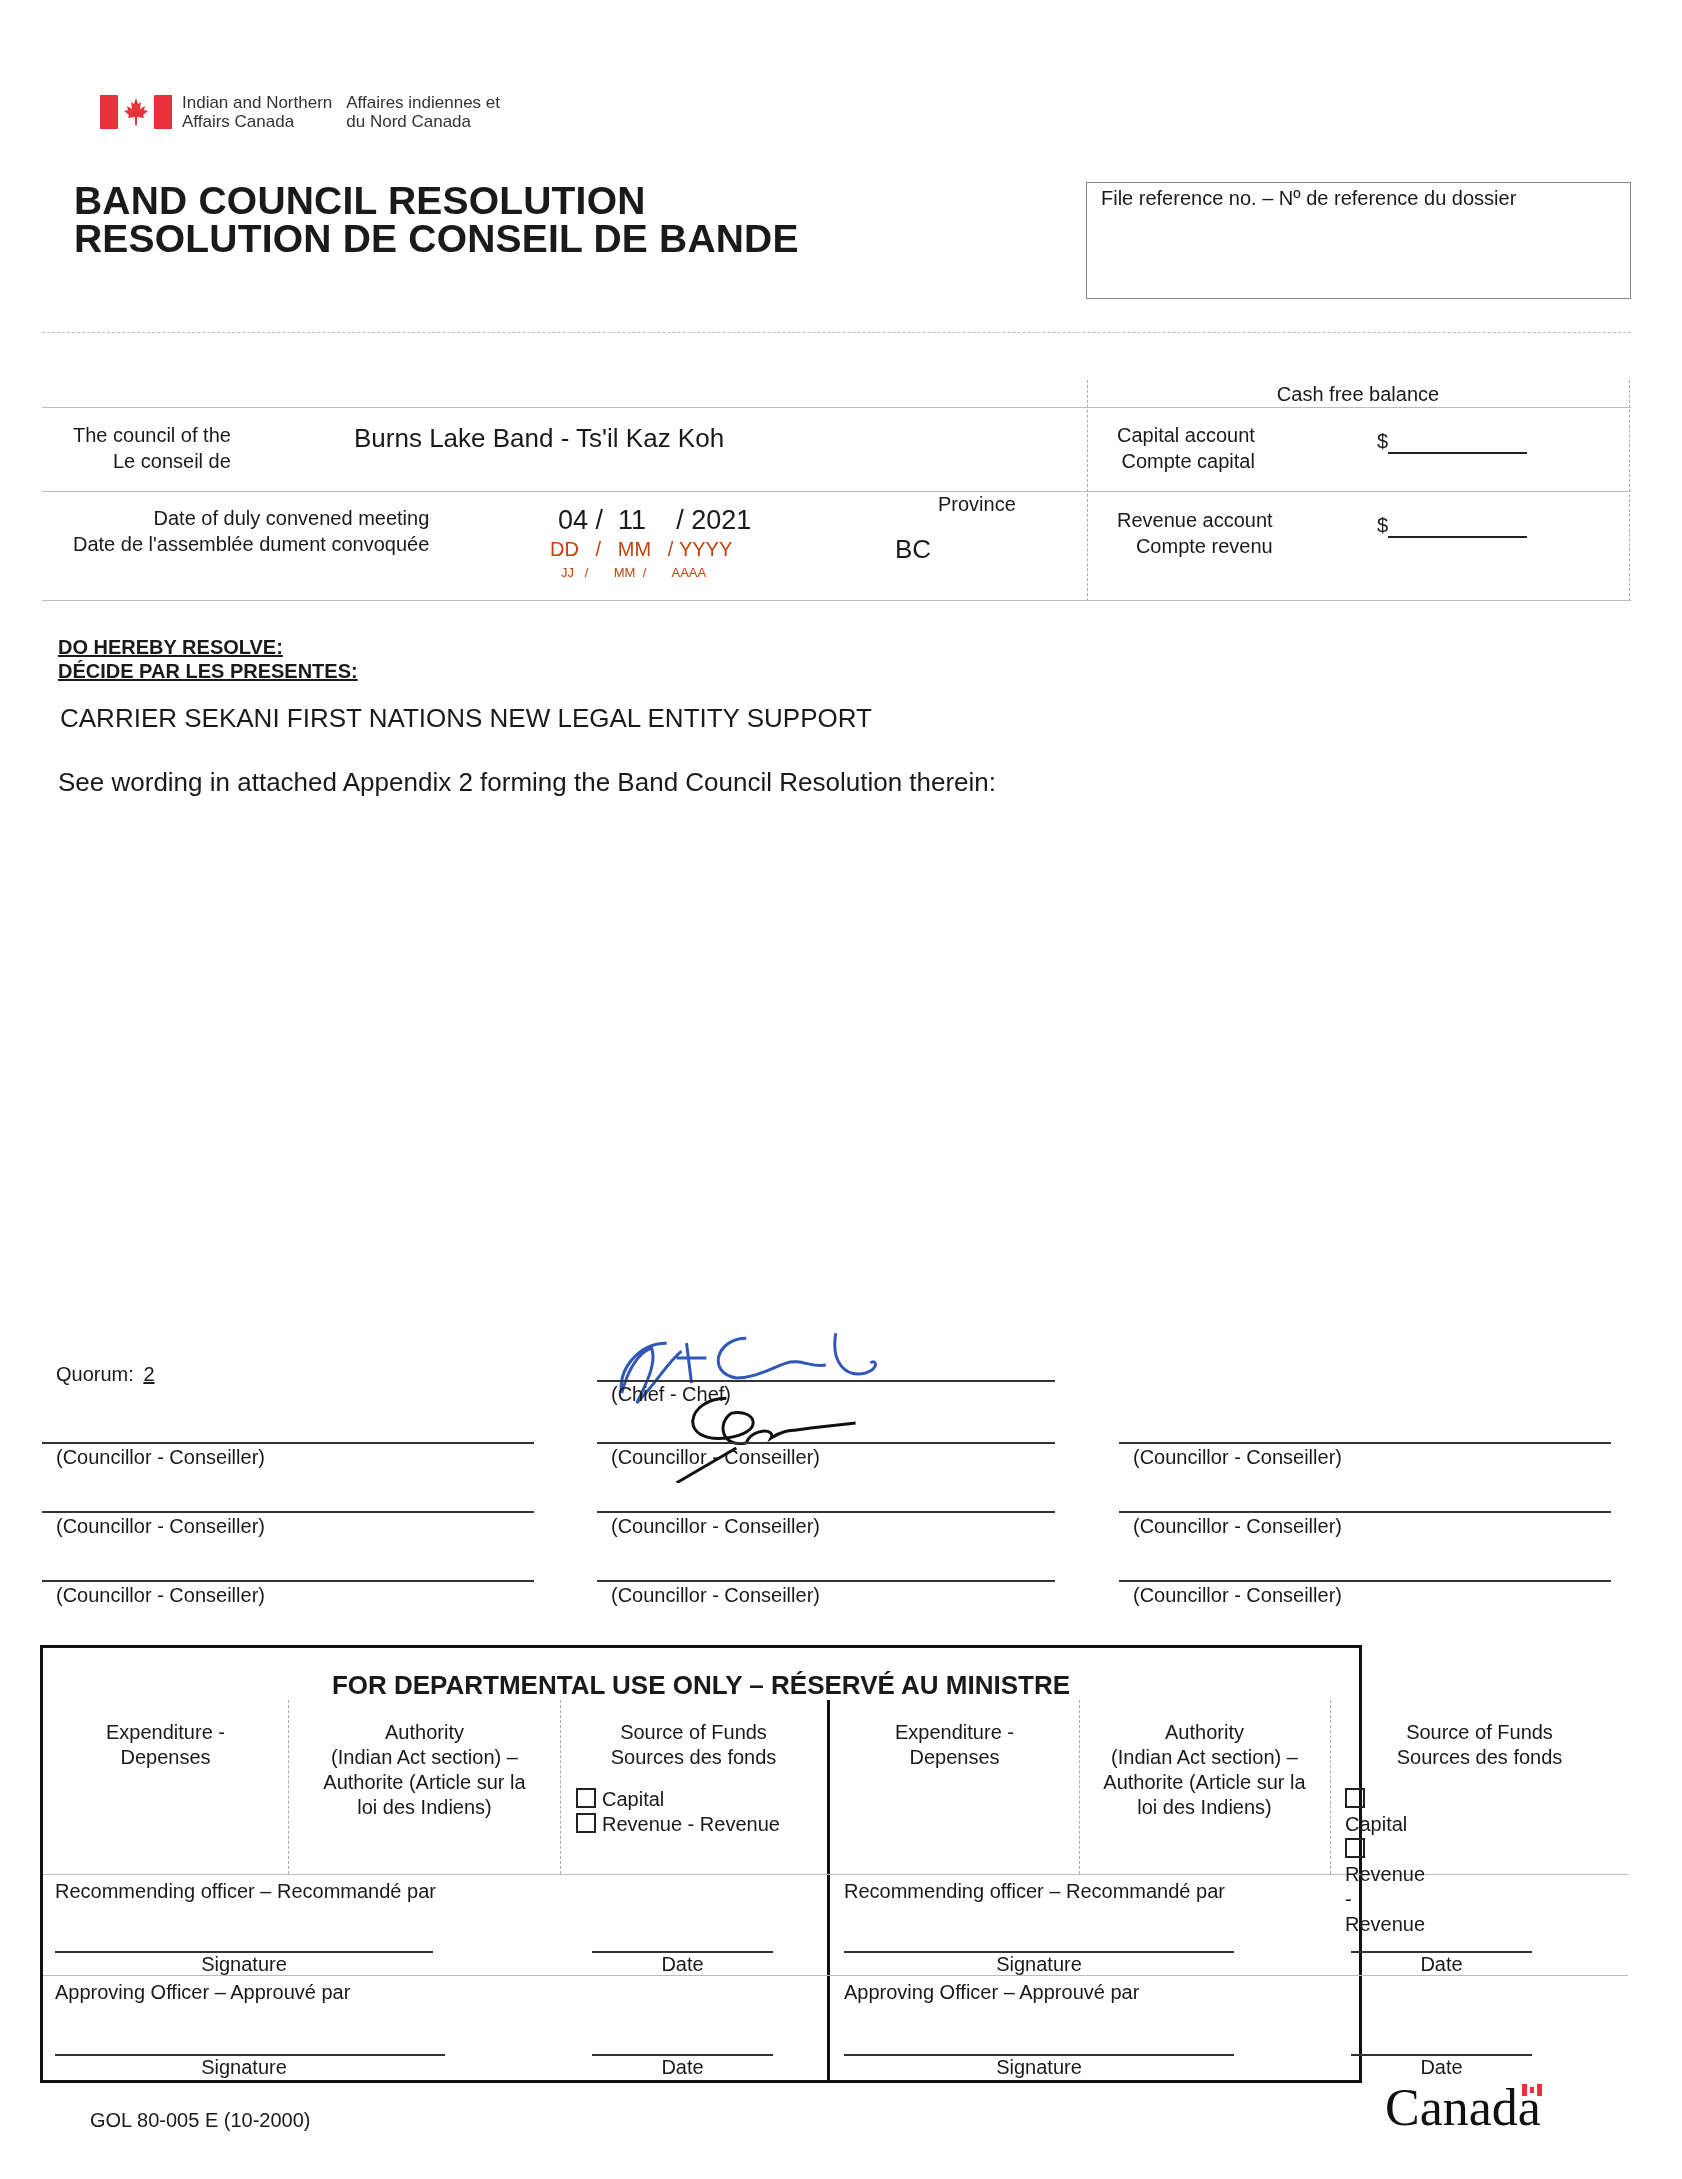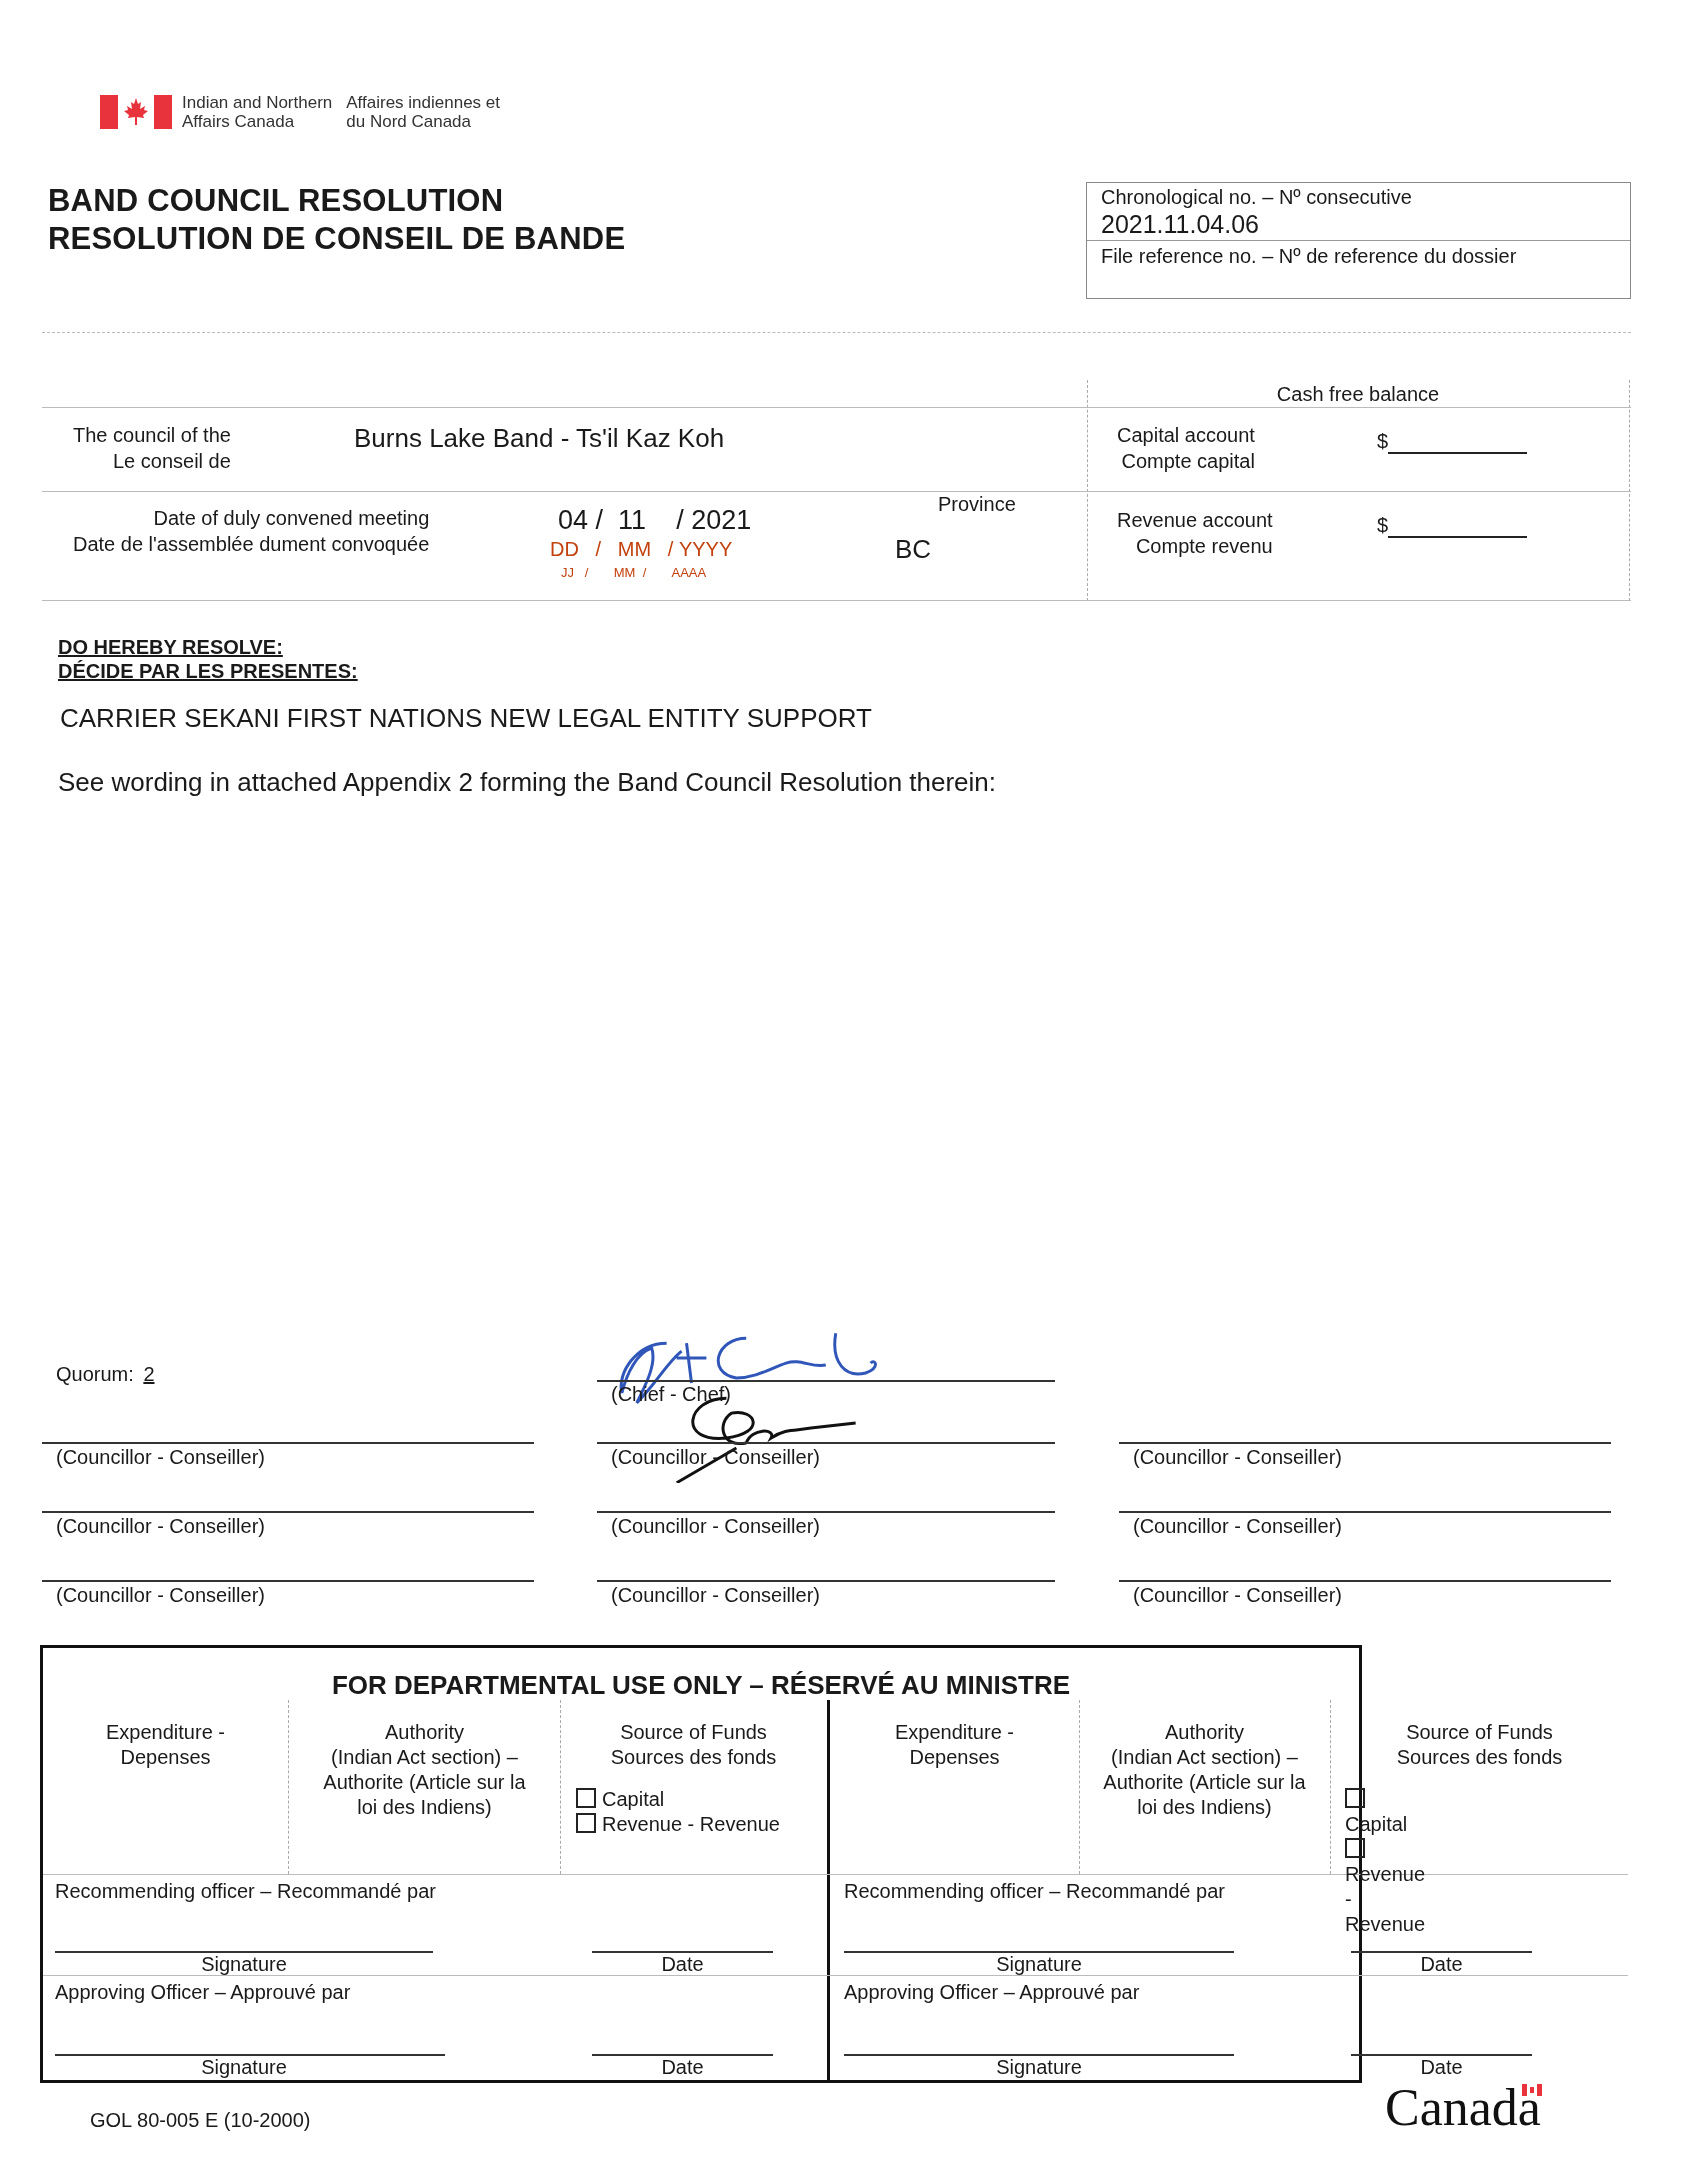--- a/index.html
+++ b/index.html
@@ -6,21 +6,21 @@
   body { width: 1683px; height: 2179px; position: relative; overflow: hidden;
          font-family: "Liberation Sans", sans-serif; color: #1a1a1a; }
   .abs { position: absolute; }
   .hdr-logo { left: 100px; top: 93px; display: flex; align-items: flex-start; }
   .flag { width: 72px; height: 34px; position: relative; margin-top: 2px; }
   .flag .bar { position: absolute; top: 0; width: 18px; height: 34px; background: #e8323c; }
   .flag .bar.l { left: 0; } .flag .bar.r { right: 0; }
   .flag .leaf { position: absolute; left: 22px; top: 2px; width: 28px; height: 30px; }
   .dept { font-size: 17px; line-height: 19px; color: #333; margin-left: 10px; }
   .dept-fr { margin-left: 14px; }
-  .title { left: 48px; top: 182px; font-weight: bold; font-size: 31px; line-height: 38px; letter-spacing: 0.2px; }
+  .title { left: 74px; top: 182px; font-weight: bold; font-size: 39px; line-height: 38px; letter-spacing: 0.2px; }
   .chrono { left: 1086px; top: 182px; width: 545px; height: 117px; border: 1px solid #888; box-sizing: border-box; }
   .chrono .r1 { height: 58px; border-bottom: 1px solid #999; padding: 2px 14px; box-sizing: border-box; }
   .chrono .lbl { font-size: 20px; line-height: 24px; }
   .chrono .val { font-size: 25px; line-height: 30px; }
   .chrono .r2 { padding: 3px 14px; }
   .note { left: 58px; top: 337px; font-size: 17px; line-height: 22px; width: 1582px; }
   .hline { position: absolute; height: 0; border-top: 1px solid #bbb; }
   .vline { position: absolute; width: 0; border-left: 1px dashed #aaa; }
   .t20 { font-size: 20px; line-height: 26px; text-align: right; }
   .t26 { font-size: 26px; line-height: 32px; }
@@ -55,24 +55,20 @@
     <div>du Nord Canada</div>
   </div>
 </div>
 
 <div class="abs title">
   <div>BAND COUNCIL RESOLUTION</div>
   <div>RESOLUTION DE CONSEIL DE BANDE</div>
 </div>
 
 <div class="abs chrono">
-  <div class="r1">
-    <div class="lbl">Chronological no. – Nº consecutive</div>
-    <div class="val">2021.11.04.06</div>
-  </div>
   <div class="r2">
     <div class="lbl">File reference no. – Nº de reference du dossier</div>
     <div class="val"></div>
   </div>
 </div>
 
 <div class="hline" style="left:42px; width:1589px; top:332px; border-top-style:dashed;"></div>
 <div class="abs note">
 </div>
 

